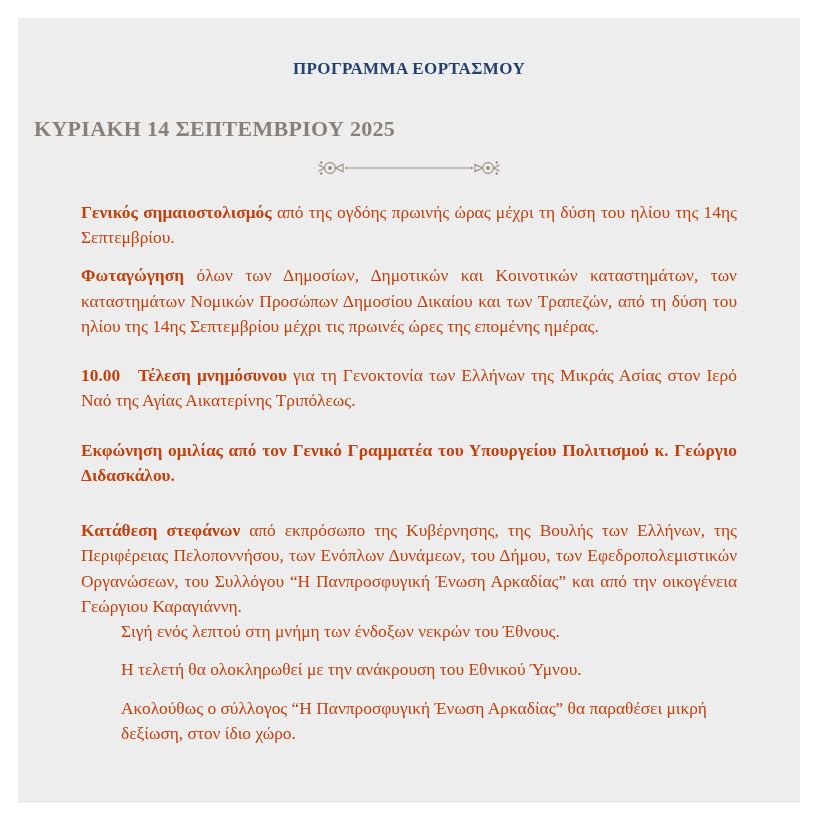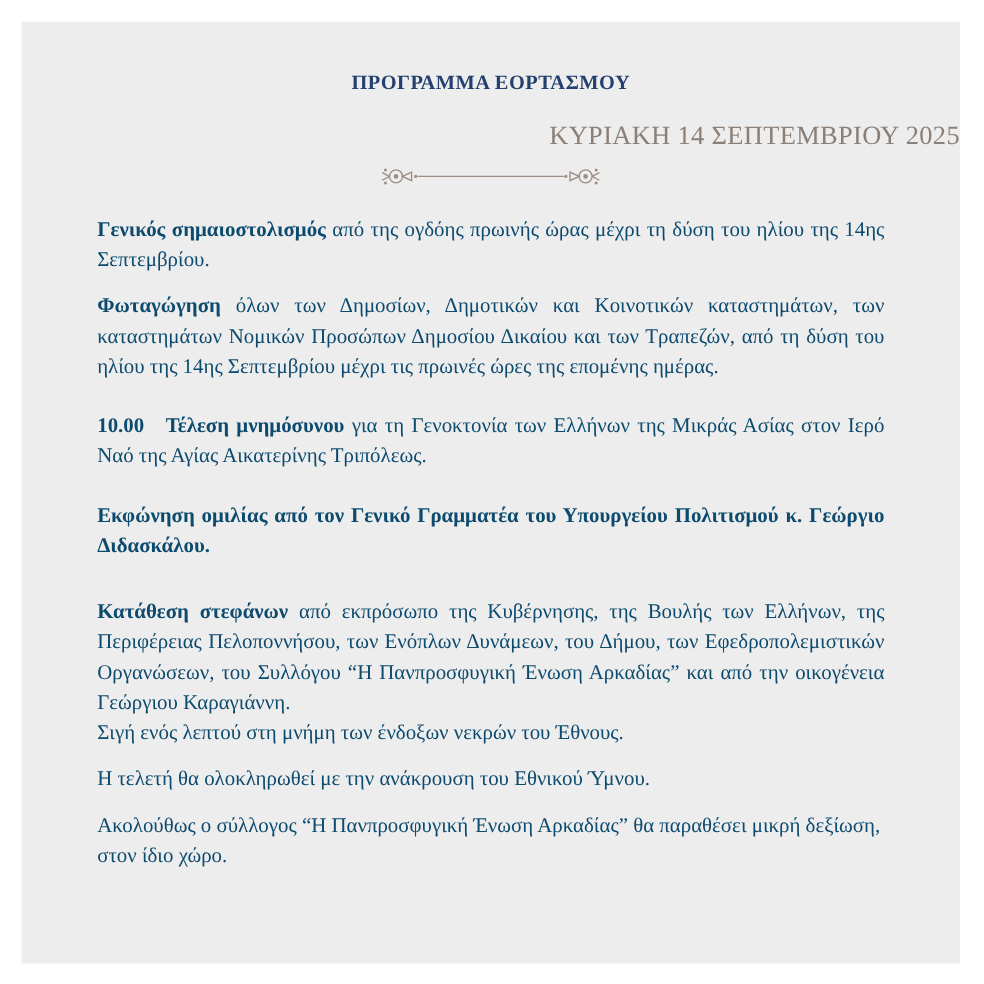--- a/index.html
+++ b/index.html
@@ -29,55 +29,55 @@
     margin: 0;
     padding-top: 41px;
     text-align: center;
     font-size: 17px;
     font-weight: bold;
     letter-spacing: 0.4px;
     color: #23406e;
     font-family: "Liberation Serif", "DejaVu Serif", serif;
   }
   .doc-subtitle {
-    margin: 0;
+    margin: 16px;
     padding-top: 21px;
-    text-align: right;
+    text-align: left;
     font-size: 22px;
-    font-weight: normal;
+    font-weight: bold;
     letter-spacing: 0.3px;
     color: #8b8078;
     font-family: "Liberation Serif", "DejaVu Serif", serif;
   }
 
   
   .divider-wrap {
     margin-top: 11px;
     display: flex;
     justify-content: center;
     align-items: center;
   }
   .divider-svg { display: block; }
 
   
   .body-content {
     margin: 0 auto;
     padding-top: 22px;
     width: 656px;
-    color: #0c4a6e;
+    color: #c2410c;
     font-size: 17.4px;
     line-height: 1.45;
   }
   .para {
     margin: 0;
     text-align: justify;
     text-justify: inter-word;
     font-family: "Liberation Serif", "DejaVu Serif", serif;
   }
-  .para.nojust { text-align: left; }
+  .para.nojust { text-align: left; margin-left: 40px; }
   .b { font-weight: bold; }
   .gap-s  { height: 13px; }
   .gap-m  { height: 24px; }
   .gap-l  { height: 30px; }
 </style>
 </head>
 <body>
 
 <div id="page">
 

